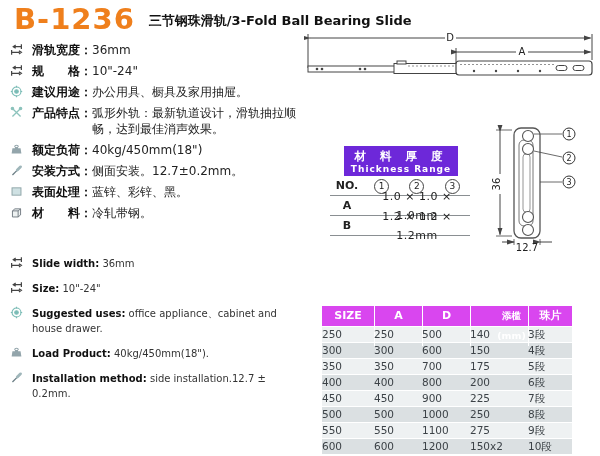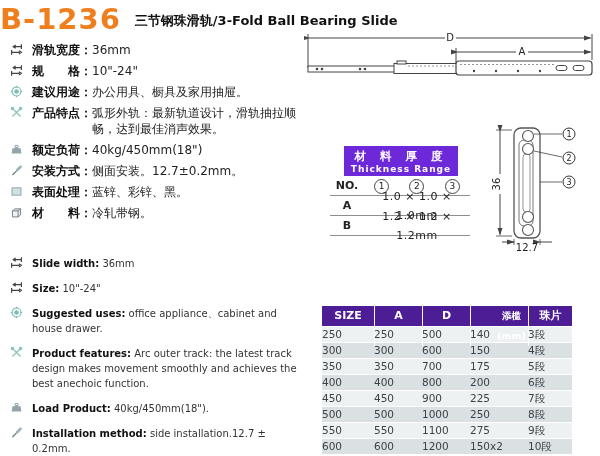--- a/index.html
+++ b/index.html
@@ -1,20 +1,20 @@
 <!DOCTYPE html>
 <html><head>
 <meta charset="utf-8">
 <style>
   html,body{margin:0;padding:0;background:#fff;}
   .page{position:relative;width:600px;height:456px;background:#ffffff;overflow:hidden;
         font-family:"DejaVu Sans","Liberation Sans",sans-serif;color:#222;}
 
   
-  .title-row{position:absolute;left:0;top:4px;display:flex;align-items:flex-end;}
+  .title-row{position:absolute;left:14px;top:4px;display:flex;align-items:flex-end;}
   .model{font-size:29px;font-weight:bold;color:#ef7f1c;letter-spacing:1px;line-height:30px;}
   .subtitle{font-size:13px;font-weight:bold;color:#111;margin-left:14px;padding-bottom:4px;text-align:center;}
 
   
   .spec-cn{position:absolute;left:10px;top:42px;width:288px;}
   .item{display:flex;margin-bottom:5px;font-size:12px;line-height:16px;}
   .item .ic{flex:0 0 22px;padding-top:1px;}
   .item .lbl{font-weight:bold;color:#111;white-space:nowrap;}
   .item .val{color:#222;}
 
@@ -39,21 +39,21 @@
   .thk-row .cc{flex:1;text-align:center;}
   .thk-row .cv{flex:1;text-align:center;letter-spacing:.5px;}
   .circ{display:inline-block;width:13px;height:13px;border:1px solid #444;border-radius:50%;
         line-height:12px;font-size:9px;text-align:center;color:#222;background:#fff;}
 
   
   .draw-cs{position:absolute;left:488px;top:124px;}
 
   
   .sz{position:absolute;left:322px;top:306px;width:250px;}
-  .sz-hd{display:grid;grid-template-columns:52px 48px 48px 58px 44px;background:#4c1d95;color:#fff;
+  .sz-hd{display:grid;grid-template-columns:52px 48px 48px 58px 44px;background:#d946ef;color:#fff;
          font-weight:bold;font-size:11px;height:20px;line-height:20px;text-align:center;}
   .sz-hd div{border-left:1px solid #fff;}
   .sz-hd div:first-child{border-left:none;}
   .sz-hd .small{font-size:9.5px;padding-left:24px;}
   .sz-row{display:grid;grid-template-columns:52px 48px 48px 58px 44px;height:15px;line-height:15px;
           text-align:left;font-size:10.5px;color:#3c4247;border-top:1px solid #fff;}
   .sz-row.a{background:#eef1f2;}
   .sz-row.b{background:#dbe0e2;}
 </style>
 </head>
@@ -212,30 +212,20 @@
           <svg viewBox="0 0 16 16" fill="none" stroke="#7bbcb6" stroke-width="1.4">
             <circle cx="8" cy="8" r="5.5"></circle>
             <circle cx="8" cy="8" r="2.2" fill="#7bbcb6"></circle>
             <path d="M8 1v2M8 13v2M1 8h2M13 8h2"></path>
           </svg>
         </span>
       <b>Suggested uses:</b> <span>office appliance、cabinet and house drawer.</span>
     </p>
     <p class="eitem">
       <span class="ic">
-          <svg viewBox="0 0 16 16" fill="none" stroke="#8cc3bc" stroke-width="1.6">
-            <path d="M3 3l10 10M13 3L3 13"></path>
-            <circle cx="3" cy="3" r="1.4" fill="#8cc3bc"></circle>
-            <circle cx="13" cy="3" r="1.4" fill="#8cc3bc"></circle>
-          </svg>
-        </span>
-      <b>Product features:</b> <span>Arc outer track: the latest track design makes movement smoothly and achieves the best anechoic function.</span>
-    </p>
-    <p class="eitem">
-      <span class="ic">
           <svg viewBox="0 0 16 16">
             <path d="M6 5h4v1.5h3l1 6.5H2l1-6.5h3z" fill="#93a5ab"></path>
             <path d="M5.8 5a2.2 2.2 0 014.4 0" fill="none" stroke="#93a5ab" stroke-width="1.4"></path>
           </svg>
         </span>
       <b>Load Product:</b> <span>40kg/450mm(18").</span>
     </p>
     <p class="eitem">
       <span class="ic">
           <svg viewBox="0 0 16 16" fill="none">

